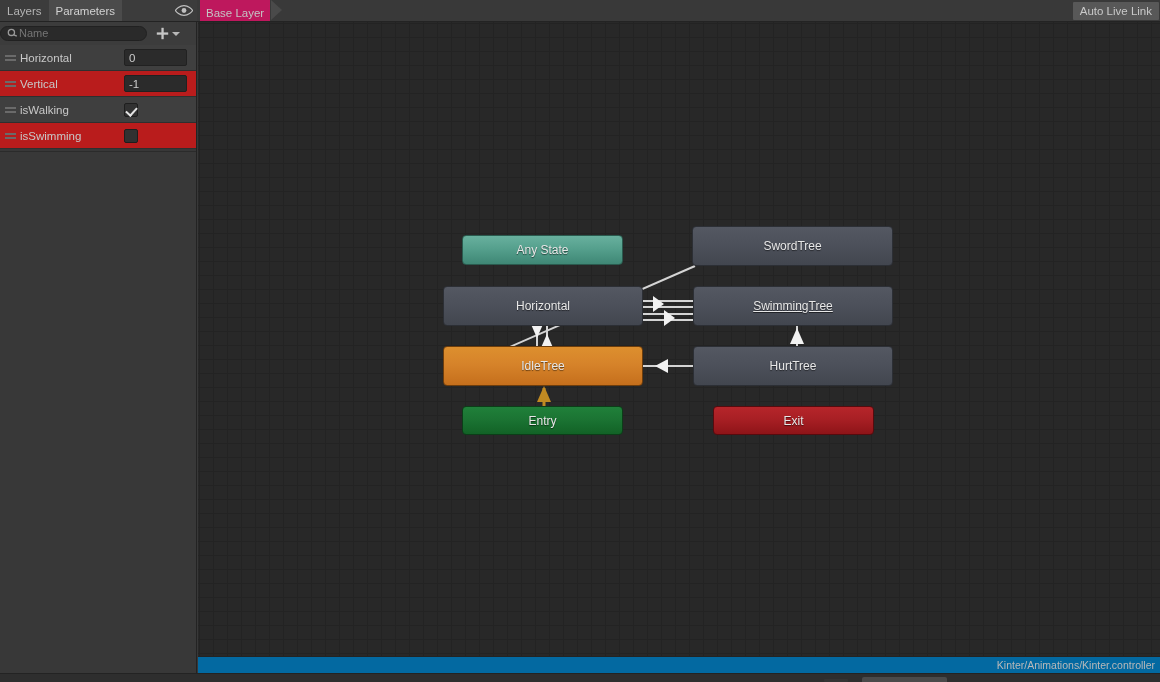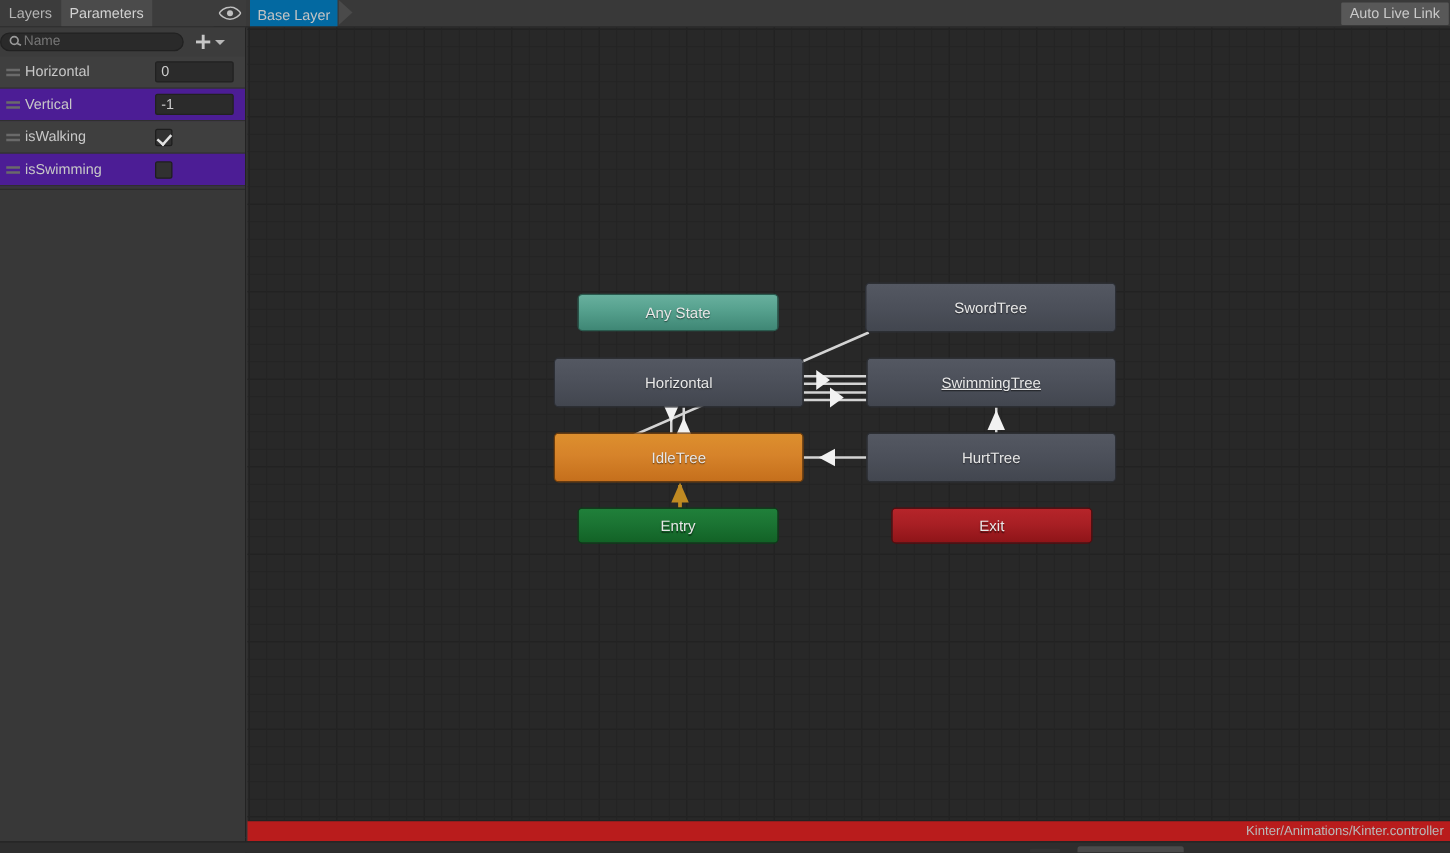--- a/index.html
+++ b/index.html
@@ -57,21 +57,21 @@
     width: 963px; height: 21px;
     background: #393939;
   }
   .crumb {
     position: absolute; left: 3px; top: 0;
     height: 21px;
     display: flex; align-items: center;
     padding: 4px 6px 0 6px;
     font-size: 11.5px;
     color: #c4c4c4;
-    background: #0369a1;
+    background: #be185d;
   }
   .crumb-arrow {
     position: absolute;
     left: 74px; top: 0;
     width: 0; height: 0;
     border-top: 10.5px solid transparent;
     border-bottom: 10.5px solid transparent;
     border-left: 11px solid #4a4a4a;
   }
   .live-link {
@@ -136,21 +136,21 @@
     position: absolute; left: 0; top: 23px;
     width: 196px;
   }
   .param-row {
     position: relative;
     width: 196px; height: 26px;
     display: flex; align-items: center;
     border-bottom: 1px solid #2f2f2f;
   }
   .param-row.odd  { background: #3f3f3f; }
-  .param-row.even { background: #4c1d95; }
+  .param-row.even { background: #b91c1c; }
   .drag-handle {
     width: 20px; height: 26px;
     display: flex; align-items: center; justify-content: center;
     flex: 0 0 auto;
   }
   .drag-handle i {
     display: block;
     width: 11px; height: 2px;
     background: #6a6a6a;
     box-shadow: 0 4px 0 0 #6a6a6a;
@@ -247,21 +247,21 @@
   }
   .node.red {
     background: linear-gradient(to bottom, #b6252a 0%, #a81f24 45%, #8e1418 100%);
     border-color: #560b0e;
   }
 
   
   .bottom-bar {
     position: absolute; left: 198px; top: 656px;
     width: 962px; height: 17px;
-    background: #b91c1c;
+    background: #0369a1;
     border-top: 1px solid #232323;
     display: flex; align-items: center; justify-content: flex-end;
   }
   .asset-path {
     font-size: 10.5px;
     color: #b9b9b9;
     padding-right: 5px;
   }
   .bottom-strip {
     position: absolute; left: 0; top: 673px;

